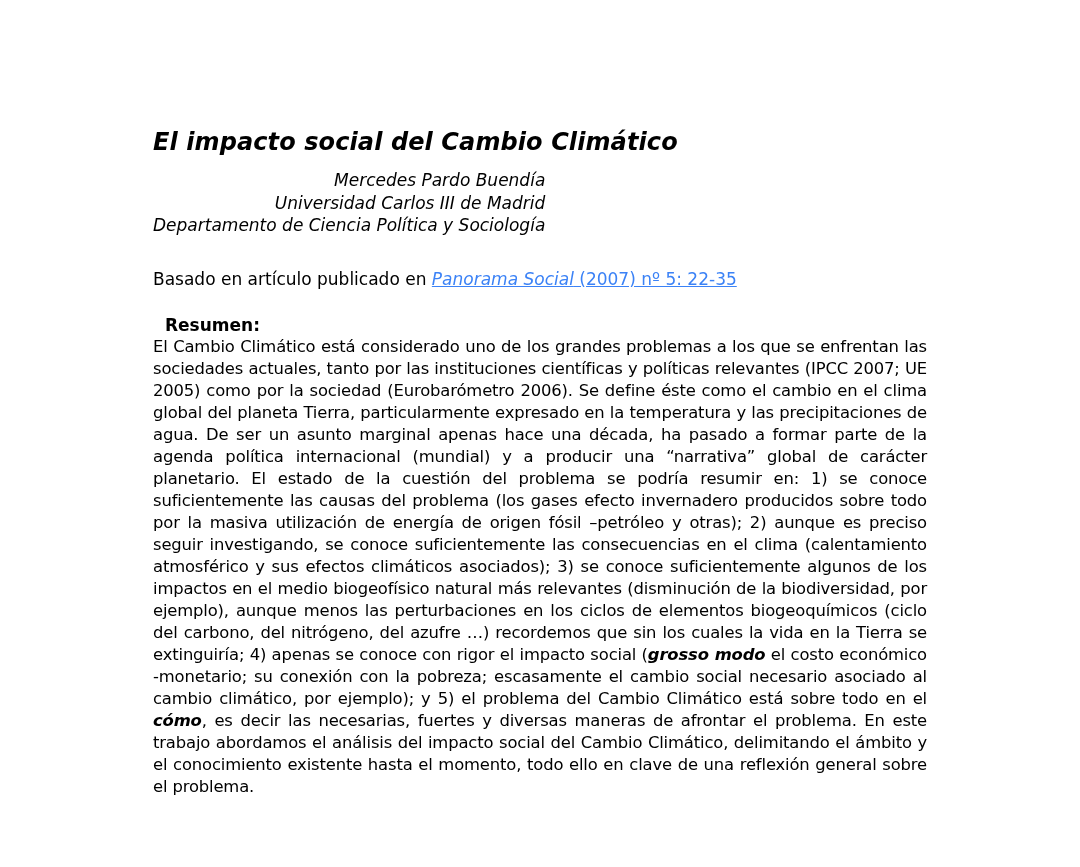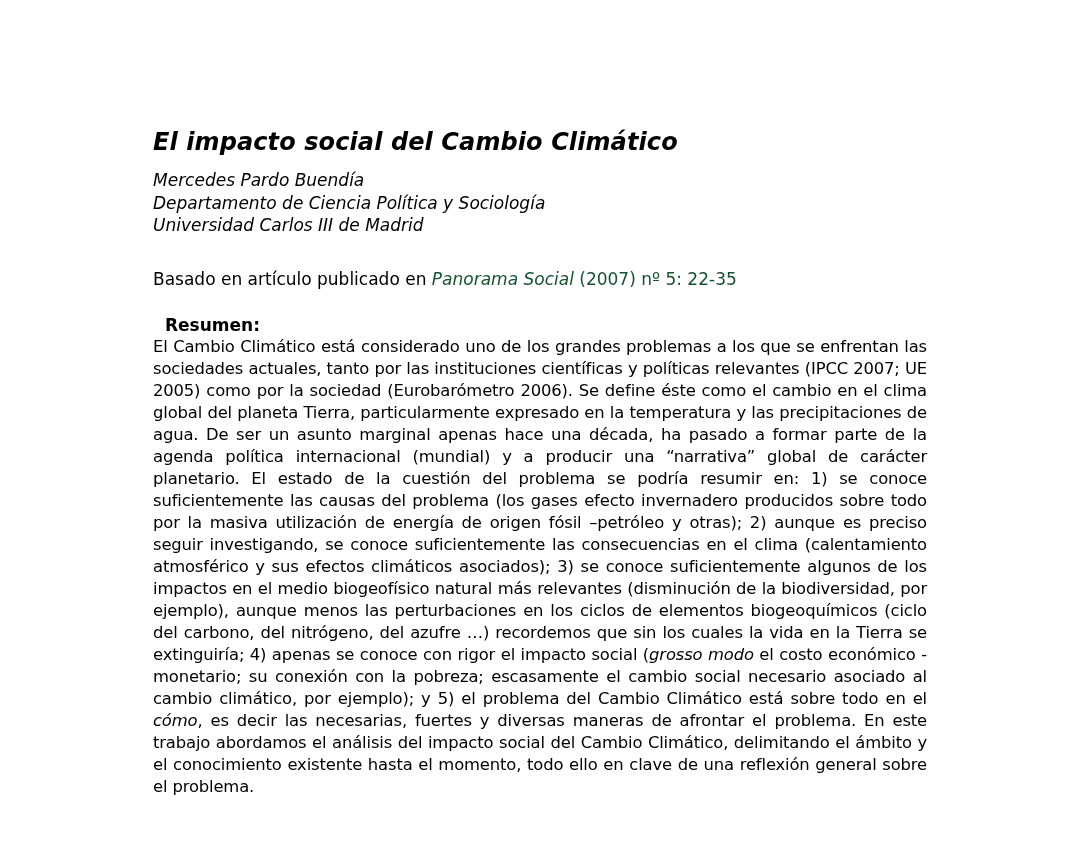--- a/index.html
+++ b/index.html
@@ -33,33 +33,35 @@
       white-space: nowrap;
       font-style: italic;
     }
     .authors {
       position: absolute;
       top: 169px;
       left: 0;
       font-style: italic;
       font-size: 17px;
       line-height: 22.5px;
+      text-align: right;
     }
     .authors div { white-space: nowrap; }
     .source {
       position: absolute;
       top: 268px;
       left: 0;
       font-size: 17px;
       line-height: 22px;
       white-space: nowrap;
     }
     .source .lead { }
     .source a {
-      color: #14532d;
+      color: #3b82f6;
+      text-decoration: underline;
     }
     .source a .journal { font-style: italic; }
     .abstract-heading {
       position: absolute;
       top: 302px;
       left: 0;
       margin: 12px;
       font-size: 17px;
       font-weight: bold;
       line-height: 22px;
@@ -68,33 +70,33 @@
       position: absolute;
       top: 336px;
       left: 0;
       width: 774px;
       margin: 0;
       font-size: 16.4px;
       line-height: 22px;
       text-align: justify;
       letter-spacing: -0.15px;
     }
-    .abstract-body em { font-style: italic; }
+    .abstract-body em { font-style: italic; font-weight: bold; }
   </style>
 </head>
 <body>
 
 <div class="page">
 
   <h1 class="title">El impacto social del Cambio Climático</h1>
 
   <div class="authors">
     <div>Mercedes Pardo Buendía</div>
+    <div>Universidad Carlos III de Madrid</div>
     <div>Departamento de Ciencia Política y Sociología</div>
-    <div>Universidad Carlos III de Madrid</div>
   </div>
 
   <div class="source">
     <span class="lead">Basado en artículo publicado en </span><a><span class="journal">Panorama Social</span><span> (2007) nº 5: 22-35</span></a>
   </div>
 
   <h2 class="abstract-heading">Resumen:</h2>
 
   <p class="abstract-body"><span>El Cambio Climático está considerado uno de los grandes problemas a los que se enfrentan las sociedades actuales, tanto por las instituciones científicas y políticas relevantes (IPCC 2007; UE 2005) como por la sociedad (Eurobarómetro 2006). Se define éste como el cambio en el clima global del planeta Tierra, particularmente expresado en la temperatura y las precipitaciones de agua. De ser un asunto marginal apenas hace una década, ha pasado a formar parte de la agenda política internacional (mundial) y a producir una “narrativa” global de carácter planetario. El estado de la cuestión del problema se podría resumir en: 1) se conoce suficientemente las causas del problema (los gases efecto invernadero producidos sobre todo por la masiva utilización de energía de origen fósil –petróleo y otras); 2) aunque es preciso seguir investigando, se conoce suficientemente las consecuencias en el clima (calentamiento atmosférico y sus efectos climáticos asociados); 3) se conoce suficientemente algunos de los impactos en el medio biogeofísico natural más relevantes (disminución de la biodiversidad, por ejemplo), aunque menos las perturbaciones en los ciclos de elementos biogeoquímicos (ciclo del carbono, del nitrógeno, del azufre …) recordemos que sin los cuales la vida en la Tierra se extinguiría; 4) apenas se conoce con rigor el impacto social (</span><em>grosso modo</em><span> el costo económico -monetario; su conexión con la pobreza; escasamente el cambio social necesario asociado al cambio climático, por ejemplo); y 5) el problema del Cambio Climático está sobre todo en el </span><em>cómo</em><span>, es decir las necesarias, fuertes y diversas maneras de afrontar el problema. En este trabajo abordamos el análisis del impacto social del Cambio Climático, delimitando el ámbito y el conocimiento existente hasta el momento, todo ello en clave de una reflexión general sobre el problema.</span></p>
 

